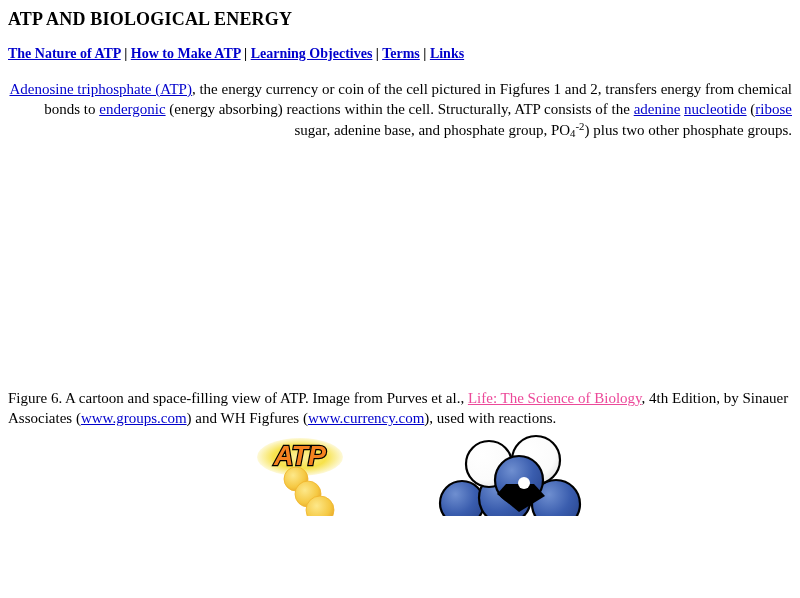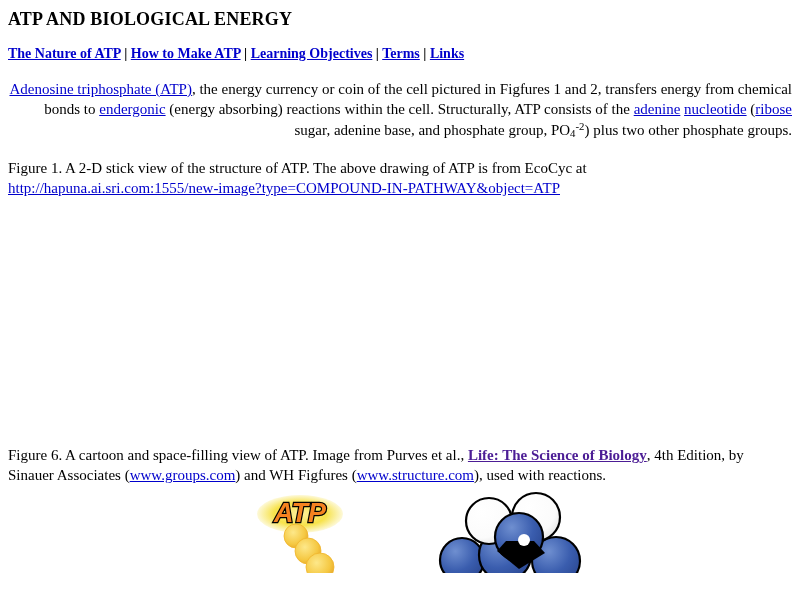--- a/index.html
+++ b/index.html
@@ -60,22 +60,21 @@
     font-size: 15px;
     line-height: 1.34;
   }
   p.figcap2 {
     margin: 15px 0 0 0;
     font-size: 15px;
     line-height: 1.34;
   }
   .booktitle {
     text-decoration: underline;
-    color: #4c1d95;
-    font-weight: bold;
+    color: #ec4899;
   }
   sub { font-size: 72%; vertical-align: -0.25em; }
   sup { font-size: 72%; vertical-align: 0.42em; }
 
   
   .fig1 {
     position: relative;
     width: 800px;
     height: 230px;
     margin-left: -8px;
@@ -102,21 +101,20 @@
   <h1 class="doc-title">ATP AND BIOLOGICAL ENERGY</h1>
 
 
   <div class="toc-nav">
     <a href="#" class="lnk">The Nature of ATP</a><span class="toc-sep"> | </span><a href="#" class="lnk">How to Make ATP</a><span class="toc-sep"> | </span><a href="#" class="lnk">Learning Objectives</a><span class="toc-sep"> | </span><a href="#" class="lnk">Terms</a><span class="toc-sep"> | </span><a href="#" class="lnk">Links</a>
   </div>
 
 
   <p class="body-text"><a href="#" class="lnk">Adenosine triphosphate (ATP)</a><span>, the energy currency or coin of the cell pictured in Figfures 1 and 2, transfers energy from chemical bonds to </span><a href="#" class="lnk">endergonic</a><span> (energy absorbing) reactions within the cell. Structurally, ATP consists of the </span><a href="#" class="lnk">adenine</a><span> </span><a href="#" class="lnk">nucleotide</a><span> (</span><a href="#" class="lnk">ribose</a><span> sugar, adenine base, and phosphate group, PO</span><sub>4</sub><sup>-2</sup><span>) plus two other phosphate groups.</span></p>
 
-  <p class="figcap"><span>Figure 1. A 2-D stick view of the structure of ATP. The above drawing of ATP is from EcoCyc at </span><a href="#" class="lnk">http://hapuna.ai.sri.com:1555/new-image?type=COMPOUND-IN-PATHWAY&amp;object=ATP</a></p>
 
   <div class="fig1">
     <svg width="800" height="230" viewBox="0 0 800 230" xmlns="http://www.w3.org/2000/svg">
       <g stroke="#a85f5f" stroke-width="1.6" fill="none" stroke-linecap="round">
 
         <line x1="232" y1="299" x2="231" y2="299"></line>
         <line x1="228" y1="299" x2="238" y2="299"></line>
 
         <line x1="245" y1="272" x2="245" y2="289"></line>
         <line x1="242" y1="309" x2="242" y2="332"></line>
@@ -224,21 +222,21 @@
         <text x="496" y="463">NH</text>
         <text x="513" y="468" font-size="11">2</text>
 
         <text x="565" y="364">N</text>
         <text x="592" y="396">CH</text>
         <text x="567" y="423">N</text>
       </g>
     </svg>
   </div>
 
-  <p class="figcap2"><span>Figure 6. A cartoon and space-filling view of ATP. Image from Purves et al., </span><span class="booktitle">Life: The Science of Biology</span><span>, 4th Edition, by Sinauer Associates (</span><a href="#" class="lnk">www.groups.com</a><span>) and WH Figfures (</span><a href="#" class="lnk">www.structure.com</a><span>), used with reactions.</span></p>
+  <p class="figcap2"><span>Figure 6. A cartoon and space-filling view of ATP. Image from Purves et al., </span><span class="booktitle">Life: The Science of Biology</span><span>, 4th Edition, by Sinauer Associates (</span><a href="#" class="lnk">www.groups.com</a><span>) and WH Figfures (</span><a href="#" class="lnk">www.currency.com</a><span>), used with reactions.</span></p>
 
   <div class="fig2">
     <svg width="800" height="82" viewBox="0 0 800 82" xmlns="http://www.w3.org/2000/svg">
       <defs>
         <radialGradient id="glow" cx="50%" cy="50%" r="55%">
           <stop offset="0%" stop-color="#fdf0a0"></stop>
           <stop offset="55%" stop-color="#f7e24a"></stop>
           <stop offset="100%" stop-color="#ffffff"></stop>
         </radialGradient>
         <radialGradient id="sph" cx="38%" cy="35%" r="70%">

